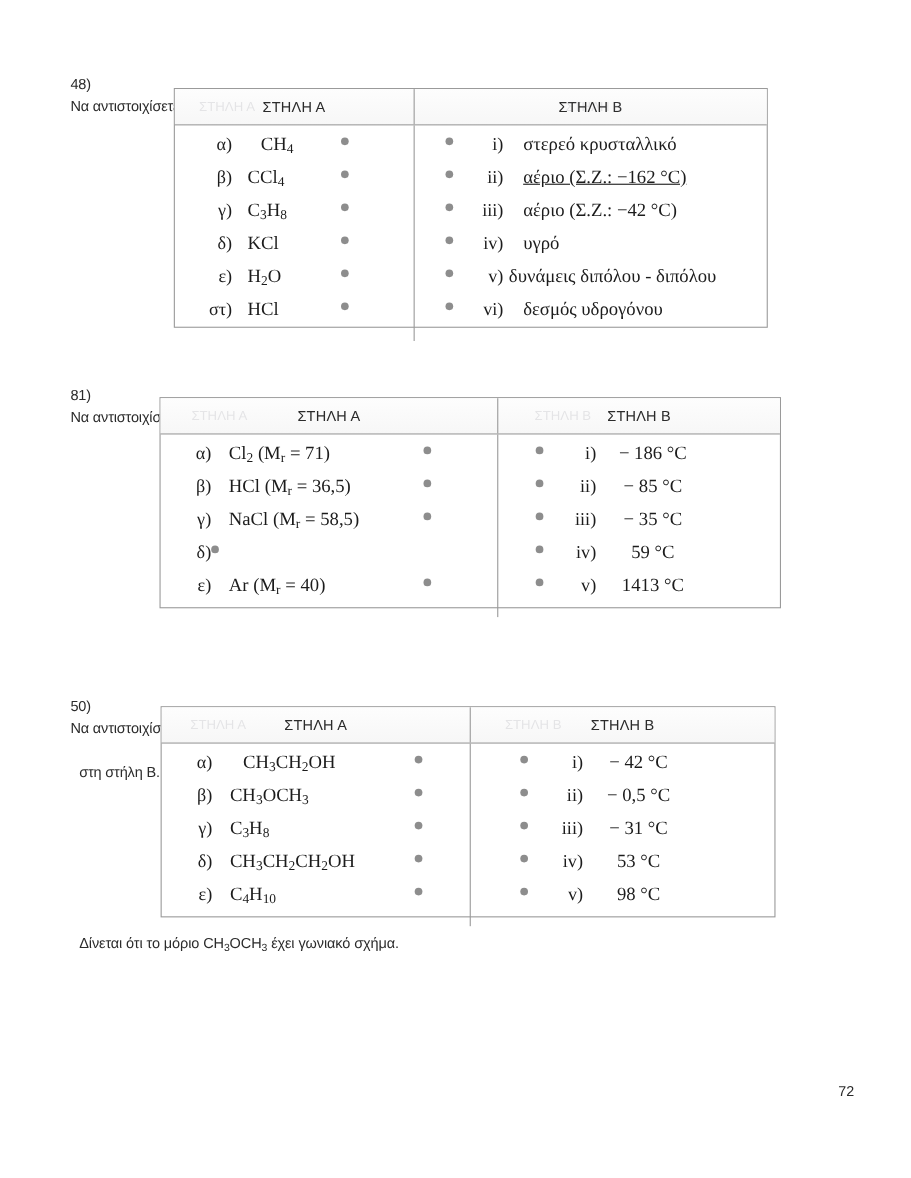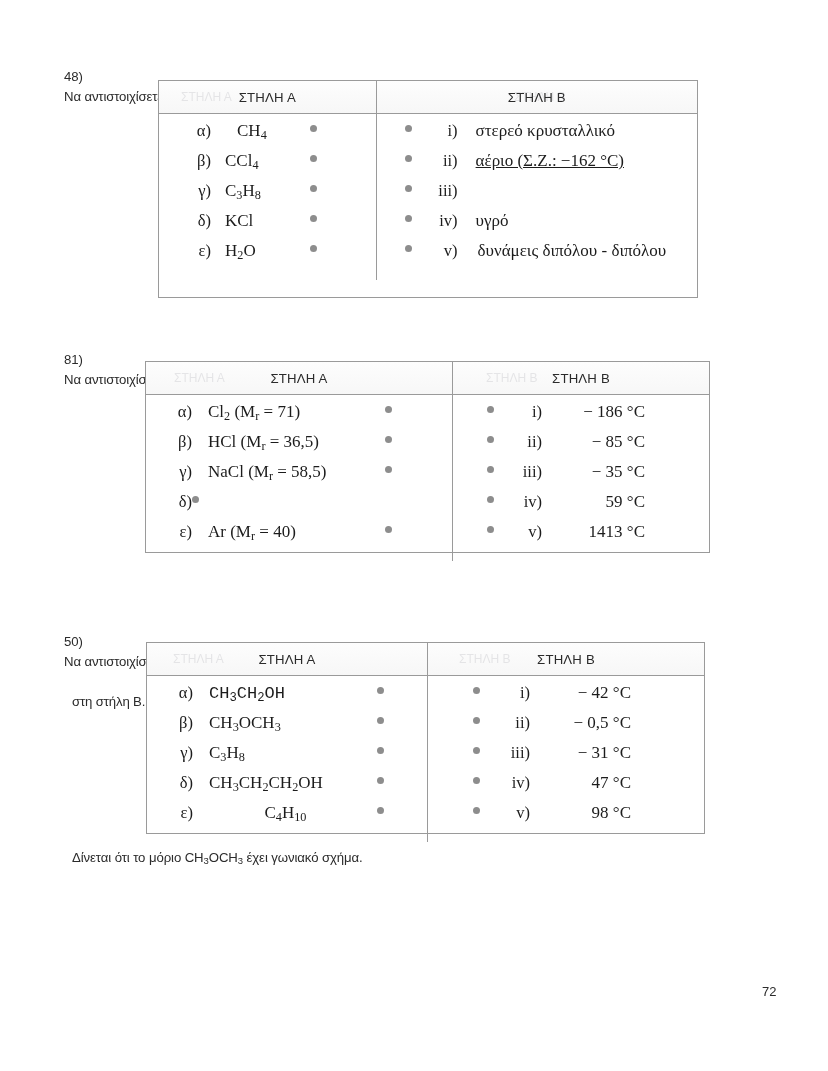--- a/index.html
+++ b/index.html
@@ -90,21 +90,21 @@
     font-size: 16.5px;
     flex: 0 0 auto;
   }
   .row .val {
     font-family: "Liberation Serif", serif;
     font-size: 17px;
     flex: 1 1 auto;
     white-space: nowrap;
   }
   .row .val.right {
-    text-align: right;
+    text-align: center;
   }
   .dot {
     display: inline-block;
     width: 7px;
     height: 7px;
     border-radius: 50%;
     background: #8d8d8d;
     flex: 0 0 auto;
     position: relative;
     top: -4px;
@@ -175,45 +175,56 @@
         <div class="row">
           <span class="lbl" style="width:52px;">δ)</span>
           <span class="val" style="padding-left:14px;">KCl</span>
           <span class="dot" style="margin-right:59px;"></span>
         </div>
         <div class="row">
           <span class="lbl" style="width:52px;">ε)</span>
           <span class="val" style="padding-left:14px;">H<sub>2</sub>O</span>
           <span class="dot" style="margin-right:59px;"></span>
         </div>
+        <div class="row">
+          <span class="lbl" style="width:52px;">στ)</span>
+          <span class="val" style="padding-left:14px;">HCl</span>
+          <span class="dot" style="margin-right:59px;"></span>
+        </div>
       </div>
       <div class="colB" style="width:321px;">
         <div class="row">
           <span class="dot" style="margin-left:28px;"></span>
           <span class="lbl" style="width:46px;">i)</span>
           <span class="val" style="padding-left:18px;">στερεό κρυσταλλικό</span>
         </div>
         <div class="row">
           <span class="dot" style="margin-left:28px;"></span>
           <span class="lbl" style="width:46px;">ii)</span>
           <span class="val" style="padding-left:18px;text-decoration:underline;">αέριο (Σ.Ζ.: −162 °C)</span>
         </div>
         <div class="row">
           <span class="dot" style="margin-left:28px;"></span>
           <span class="lbl" style="width:46px;">iii)</span>
+          <span class="val" style="padding-left:18px;">αέριο (Σ.Ζ.: −42 °C)</span>
         </div>
         <div class="row">
           <span class="dot" style="margin-left:28px;"></span>
           <span class="lbl" style="width:46px;">iv)</span>
           <span class="val" style="padding-left:18px;">υγρό</span>
         </div>
         <div class="row">
           <span class="dot" style="margin-left:28px;"></span>
           <span class="lbl" style="width:46px;">v)</span>
-          <span class="val" style="padding-left:20px;">δυνάμεις διπόλου - διπόλου</span>
+          <span class="val" style="padding-left:5px;">δυνάμεις διπόλου - διπόλου</span>
+        </div>
+        <div class="row">
+          <span class="dot" style="margin-left:28px;"></span>
+          <span class="lbl" style="width:46px;">vi)</span>
+          <span class="val" style="padding-left:18px;">δεσμός υδρογόνου</span>
         </div>
       </div>
     </div>
   </div>
 
   <div class="prompt" style="left:50px; top:330px; width:740px;">
     <span>81)</span>
     <span>Να αντιστοιχίσετε κάθε ουσία της στήλης Α με το σημείο βρασμού της (σε P = 1 atm) στη στήλη Β.</span>
   </div>
 
@@ -291,41 +302,41 @@
     <div class="hdr">
       <div class="cell left" style="width:281px;">ΣΤΗΛΗ Α</div>
       <div class="cell" style="width:276px;">ΣΤΗΛΗ Β</div>
       <div class="ghost" style="left:26px;">ΣΤΗΛΗ Α</div>
       <div class="ghost" style="left:312px;">ΣΤΗΛΗ Β</div>
     </div>
     <div class="body">
       <div class="colA" style="width:281px;">
         <div class="row">
           <span class="lbl" style="width:46px;">α)</span>
-          <span class="val" style="padding-left:16px;font-family:Liberation Mono, monospace;">CH<sub>3</sub>CH<sub>2</sub>OH</span>
+          <span class="val" style="padding-left:28px;">CH<sub>3</sub>CH<sub>2</sub>OH</span>
           <span class="dot" style="margin-right:43px;"></span>
         </div>
         <div class="row">
           <span class="lbl" style="width:46px;">β)</span>
           <span class="val" style="padding-left:16px;">CH<sub>3</sub>OCH<sub>3</sub></span>
           <span class="dot" style="margin-right:43px;"></span>
         </div>
         <div class="row">
           <span class="lbl" style="width:46px;">γ)</span>
           <span class="val" style="padding-left:16px;">C<sub>3</sub>H<sub>8</sub></span>
           <span class="dot" style="margin-right:43px;"></span>
         </div>
         <div class="row">
           <span class="lbl" style="width:46px;">δ)</span>
           <span class="val" style="padding-left:16px;">CH<sub>3</sub>CH<sub>2</sub>CH<sub>2</sub>OH</span>
           <span class="dot" style="margin-right:43px;"></span>
         </div>
         <div class="row">
           <span class="lbl" style="width:46px;">ε)</span>
-          <span class="val" style="padding-left:1px;text-align:center;">C<sub>4</sub>H<sub>10</sub></span>
+          <span class="val" style="padding-left:16px;">C<sub>4</sub>H<sub>10</sub></span>
           <span class="dot" style="margin-right:43px;"></span>
         </div>
       </div>
       <div class="colB" style="width:276px;">
         <div class="row">
           <span class="dot" style="margin-left:45px;"></span>
           <span class="lbl" style="width:50px;">i)</span>
           <span class="val right" style="padding-right:73px;">− 42 °C</span>
         </div>
         <div class="row">
@@ -334,21 +345,21 @@
           <span class="val right" style="padding-right:73px;">− 0,5 °C</span>
         </div>
         <div class="row">
           <span class="dot" style="margin-left:45px;"></span>
           <span class="lbl" style="width:50px;">iii)</span>
           <span class="val right" style="padding-right:73px;">− 31 °C</span>
         </div>
         <div class="row">
           <span class="dot" style="margin-left:45px;"></span>
           <span class="lbl" style="width:50px;">iv)</span>
-          <span class="val right" style="padding-right:73px;">47 °C</span>
+          <span class="val right" style="padding-right:73px;">53 °C</span>
         </div>
         <div class="row">
           <span class="dot" style="margin-left:45px;"></span>
           <span class="lbl" style="width:50px;">v)</span>
           <span class="val right" style="padding-right:73px;">98 °C</span>
         </div>
       </div>
     </div>
   </div>
 

